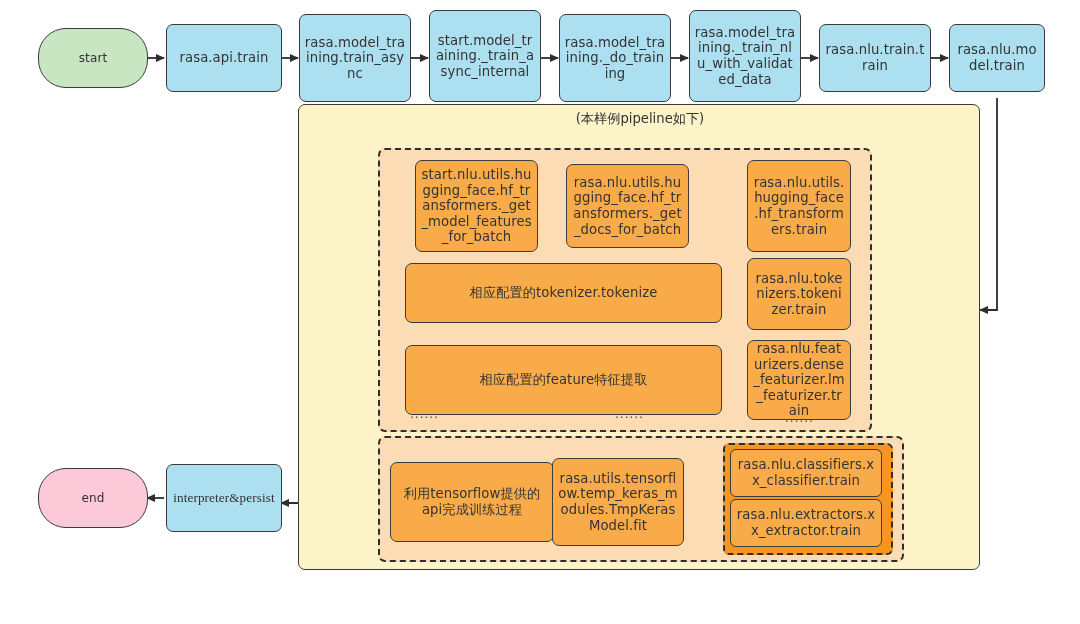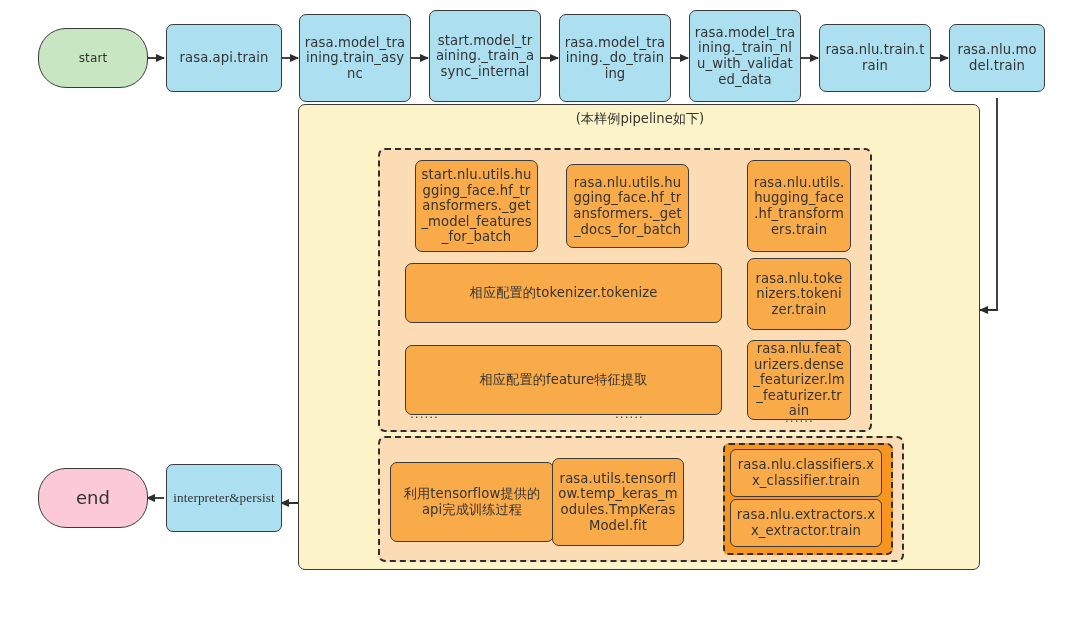--- a/index.html
+++ b/index.html
@@ -15,21 +15,21 @@
     position:absolute;box-sizing:border-box;
     display:flex;align-items:center;justify-content:center;text-align:center;
     border:1.6px solid #3b3b3b;
     line-height:1.18;
     letter-spacing:0.1px;
     word-break:break-word;
     z-index:4;
   }
   .blue{background:#ace0f0;border-radius:7px;font-size:13.2px;padding:2px 4px;}
   .start{background:#c9e6c2;border-radius:28px;font-size:12px;}
-  .endn{background:#fbc9d8;border-radius:28px;font-size:18px;}
+  .endn{background:#fbc9d8;border-radius:28px;font-size:12px;}
   .orange{background:#f9ab4a;border-radius:7px;font-size:13.2px;padding:2px 5px;}
   .orange-sq{background:#f9ab4a;border-radius:6px;font-size:13.2px;padding:2px 5px;}
 
   .container-yellow{
     position:absolute;background:#fdf3c8;border:1.6px solid #3b3b3b;border-radius:7px;
     z-index:1;
   }
   .dashed-box{
     position:absolute;background:#fbdcb4;border:2.4px dashed #2e2e2e;border-radius:7px;
     z-index:2;

